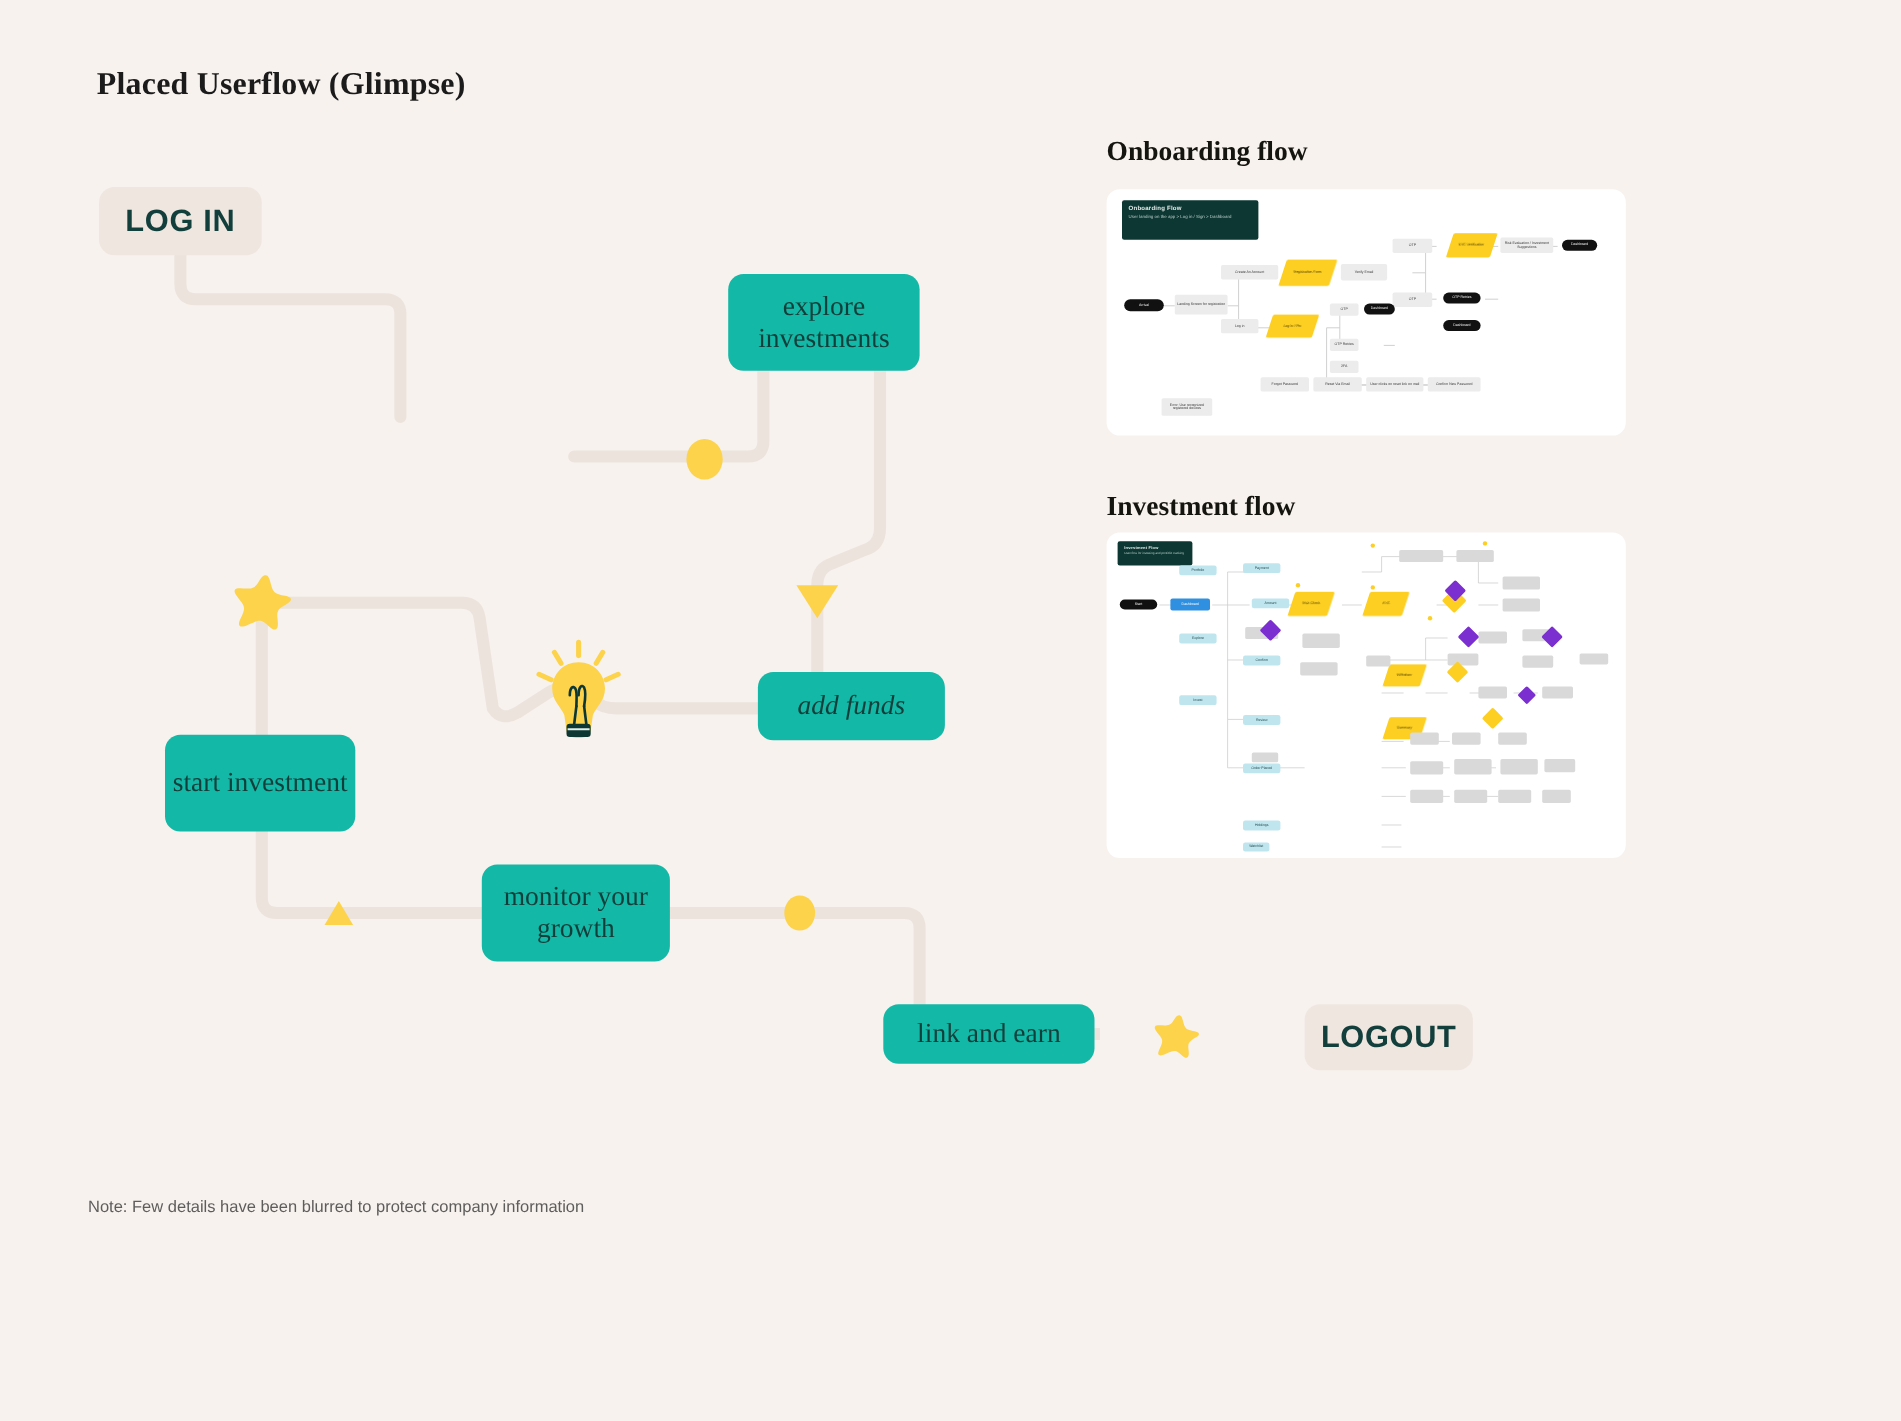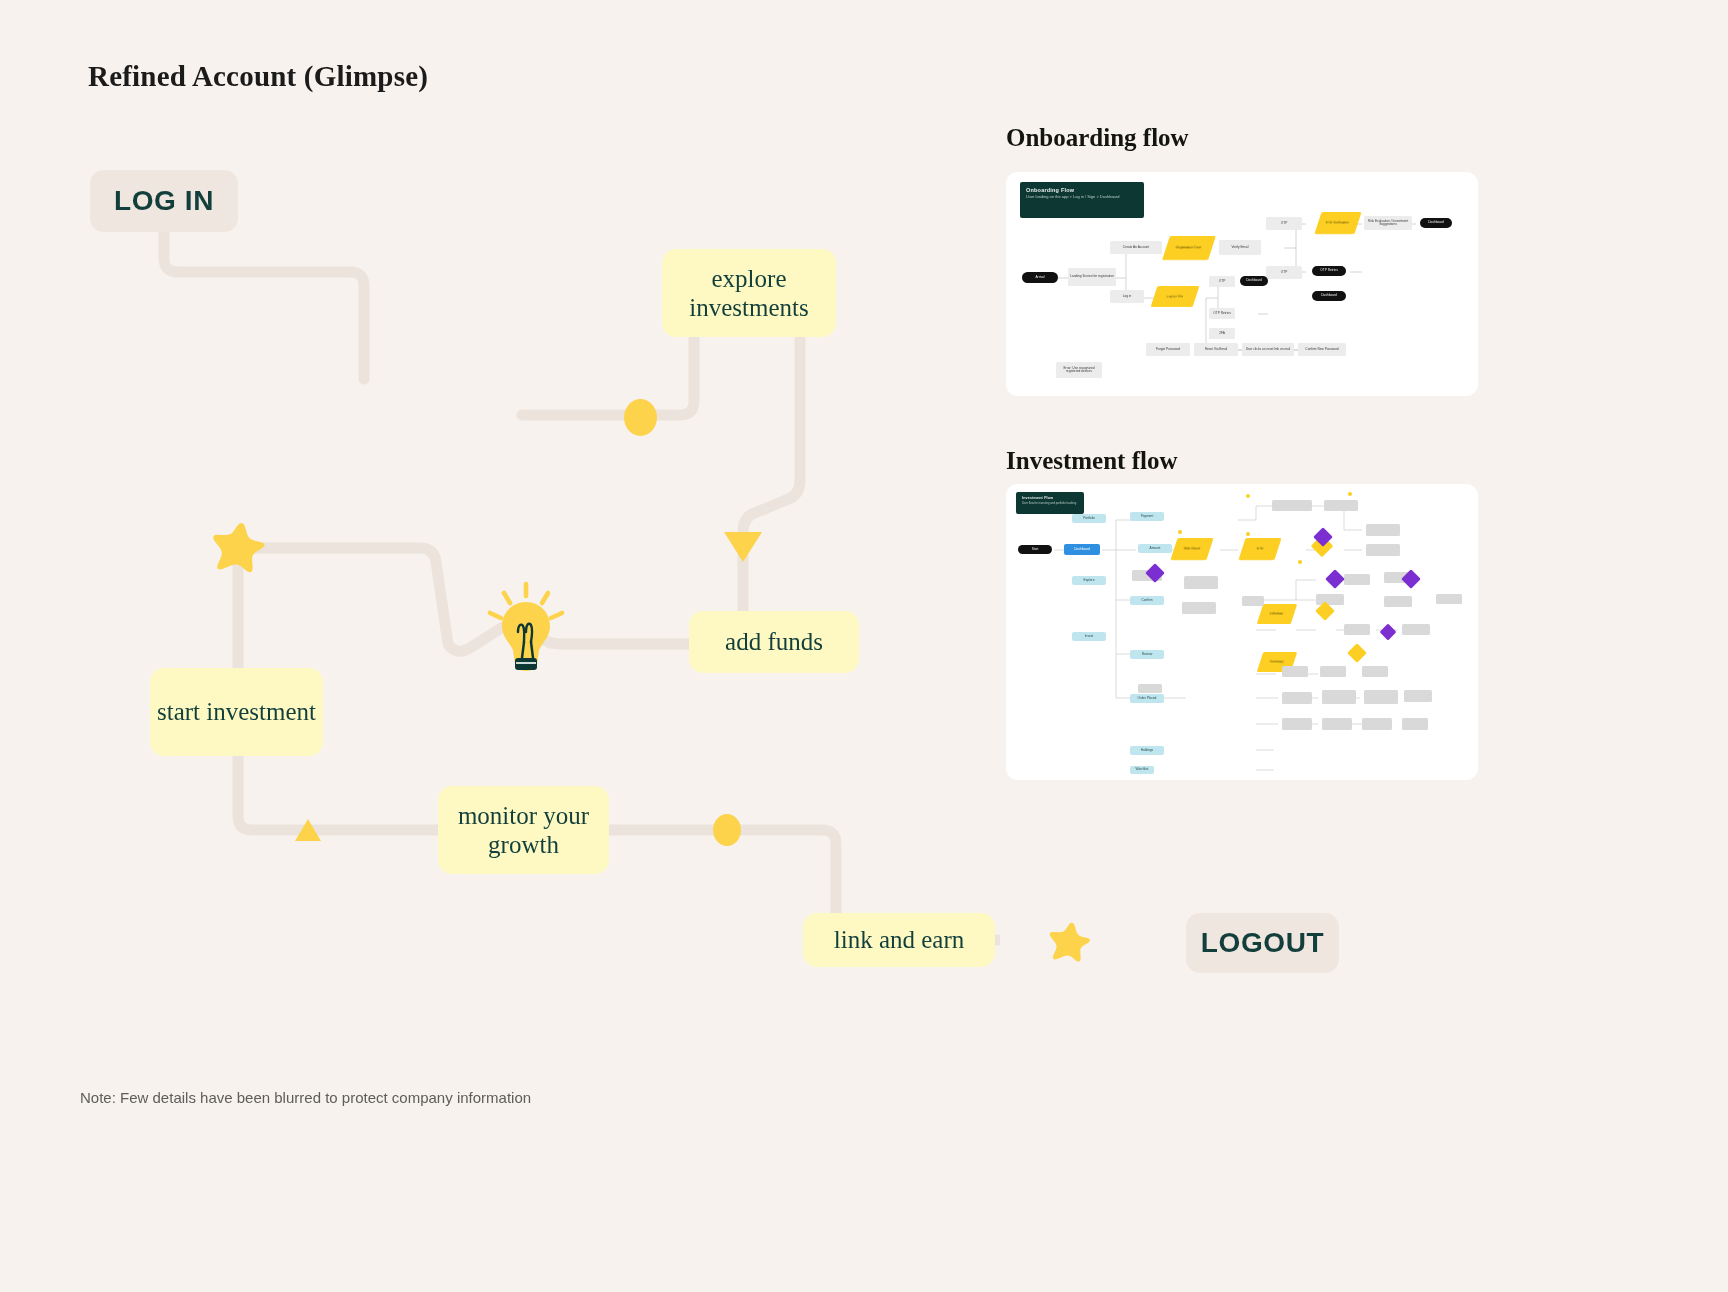--- a/index.html
+++ b/index.html
@@ -39,21 +39,21 @@
 
   .node{
     position:absolute;
     border-radius:14px;
     display:flex;align-items:center;justify-content:center;
     text-align:center;
     color:#123f3b;
     box-sizing:border-box;
     line-height:1.18;
   }
-  .node.green{background:#fef9c3;font-family:"Liberation Serif", serif;font-size:25px;}
+  .node.green{background:#14b8a6;font-family:"Liberation Serif", serif;font-size:25px;}
   .node.beige{background:#f0e6e0;font-family:"Liberation Sans", sans-serif;font-weight:700;font-size:28px;letter-spacing:.6px;}
 
   
   .marker{position:absolute;}
   .dot{border-radius:50%;background:#fcd34b;}
   .tri{width:0;height:0;}
   .tri.down{border-left:19px solid transparent;border-right:19px solid transparent;border-top:30px solid #fcd34b;}
   .tri.up{border-left:13px solid transparent;border-right:13px solid transparent;border-bottom:22px solid #fcd34b;}
 
   
@@ -93,21 +93,21 @@
   .th-diamond{position:absolute;transform:rotate(45deg);border-radius:1.5px;}
   .th-diamond.yellow{background:#fccf22;}
   .th-diamond.purple{background:#7b2fd1;}
   .th-dot{position:absolute;border-radius:50%;background:#fccf22;}
 </style>
 </head>
 <body>
 
 <div class="page">
 
-  <div class="page-title">Refined Account (Glimpse)</div>
+  <div class="page-title">Placed Userflow (Glimpse)</div>
 
   <div id="flow-canvas">
 
     <svg id="flow-lines" viewBox="0 0 1000 1060">
       <g fill="none" stroke="#ece3dc" stroke-width="11" stroke-linecap="round" stroke-linejoin="round">
 
         <path d="M164,232 L164,258 Q164,272 178,272 L350,272 Q364,272 364,286 L364,379"></path>
 
         <path d="M522,415 L680,415 Q694,415 694,401 L694,337"></path>
 
@@ -127,21 +127,21 @@
 
     <div class="node beige" style="left:90px;top:170px;width:148px;height:62px;">
       <span>LOG IN</span>
     </div>
 
 
     <div class="node green" style="left:662px;top:249px;width:174px;height:88px;">
       <span>explore investments</span>
     </div>
 
-    <div class="node green" style="left:689px;top:611px;width:170px;height:62px;">
+    <div class="node green" style="left:689px;top:611px;width:170px;height:62px;font-style:italic;">
       <span>add funds</span>
     </div>
 
     <div class="node green" style="left:150px;top:668px;width:173px;height:88px;justify-content:center;">
       <span>start investment</span>
     </div>
 
     <div class="node green" style="left:438px;top:786px;width:171px;height:88px;">
       <span>monitor your growth</span>
     </div>

